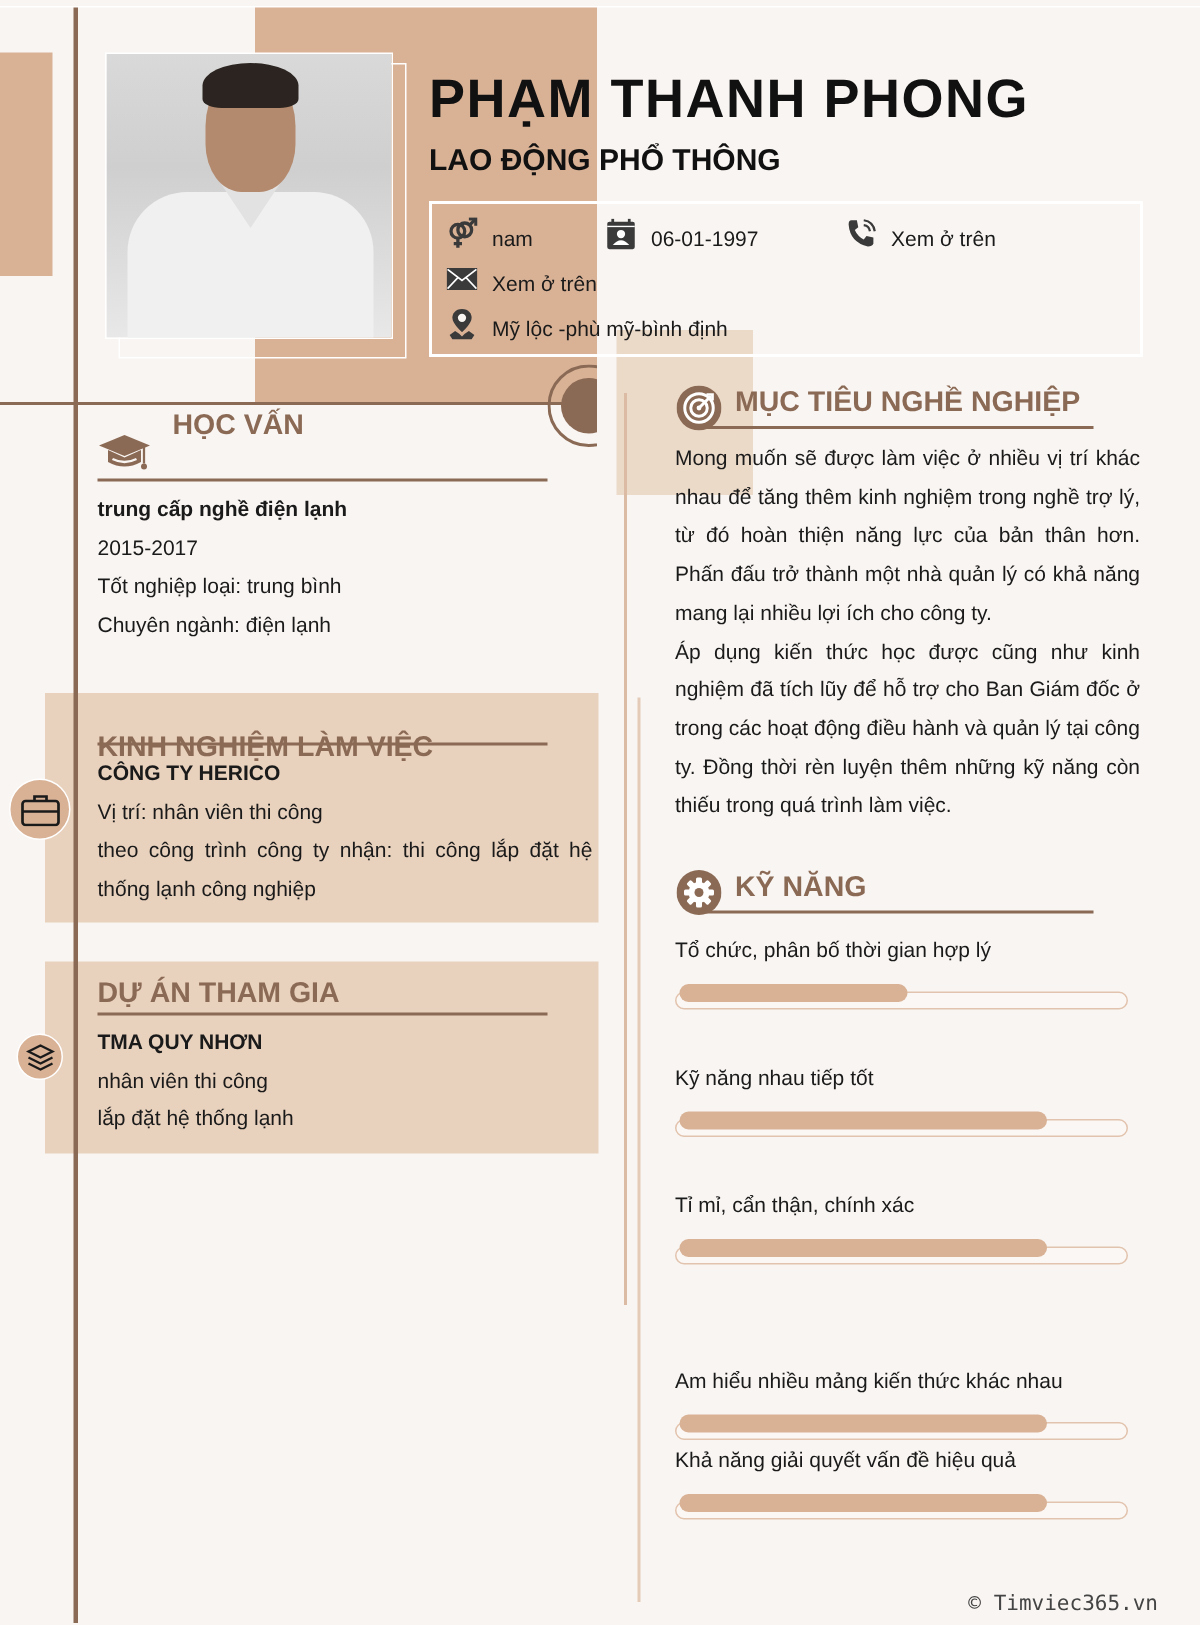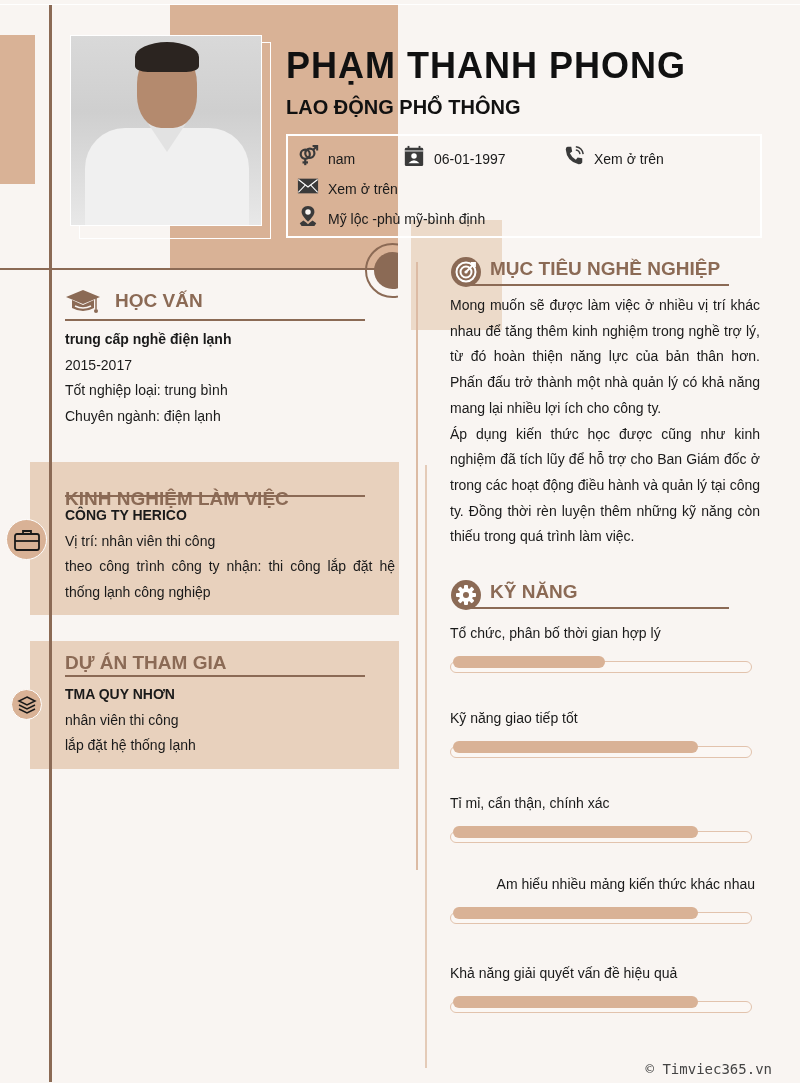--- a/index.html
+++ b/index.html
@@ -46,21 +46,21 @@
   .info-item { position: absolute; display: flex; align-items: flex-end; font-size: 14px; color: #1a1a1a; white-space: nowrap; }
   .info-item svg { width: 22px; height: 22px; margin-right: 9px; flex-shrink: 0; }
 
   
   .section-title { font-size: 19px; font-weight: bold; color: #8b6a55; white-space: nowrap; }
   .underline { height: 2px; background: #8b6a55; }
   .body-text { font-size: 14px; line-height: 25.7px; color: #1a1a1a; }
   .bold { font-weight: bold; }
 
   .edu-icon { left: 65px; top: 289px; width: 36px; height: 26px; }
-  .edu-title { left: 115px; top: 290px; }
+  .edu-title { left: 115px; top: 273px; }
   .edu-underline { left: 65px; top: 319px; width: 300px; }
   .edu-body { left: 65px; top: 327px; width: 320px; }
 
   .exp-panel { left: 30px; top: 462px; width: 369px; height: 153px; background: #e8d1bd; }
   .exp-title { left: 65px; top: 488px; }
   .exp-underline { left: 65px; top: 495px; width: 300px; }
   .exp-body { left: 65px; top: 503px; width: 330px; }
   .exp-badge { left: 6px; top: 519px; width: 41px; height: 41px; border-radius: 50%; background: #d9b296; border: 1px solid #fff; display:flex; align-items:center; justify-content:center; }
 
   .proj-panel { left: 30px; top: 641px; width: 369px; height: 128px; background: #e8d1bd; }
@@ -240,30 +240,30 @@
 </svg>
 <div class="abs section-title skill-title">KỸ NĂNG</div>
 <div class="abs underline skill-underline"></div>
 
 <div class="skill" style="top:625px;">
   <div class="skill-label">Tổ chức, phân bố thời gian hợp lý</div>
   <div class="skill-track"></div>
   <div class="skill-fill" style="width:152px;"></div>
 </div>
 <div class="skill" style="top:710px;">
-  <div class="skill-label">Kỹ năng giao tiếp tốt</div>
+  <div class="skill-label">Kỹ năng nhau tiếp tốt</div>
   <div class="skill-track"></div>
   <div class="skill-fill" style="width:245px;"></div>
 </div>
 <div class="skill" style="top:795px;">
   <div class="skill-label">Tỉ mỉ, cẩn thận, chính xác</div>
   <div class="skill-track"></div>
   <div class="skill-fill" style="width:245px;"></div>
 </div>
-<div class="skill" style="top:876px;text-align:right;">
+<div class="skill" style="top:912px;">
   <div class="skill-label">Am hiểu nhiều mảng kiến thức khác nhau</div>
   <div class="skill-track"></div>
   <div class="skill-fill" style="width:245px;"></div>
 </div>
 <div class="skill" style="top:965px;">
   <div class="skill-label">Khả năng giải quyết vấn đề hiệu quả</div>
   <div class="skill-track"></div>
   <div class="skill-fill" style="width:245px;"></div>
 </div>
 

